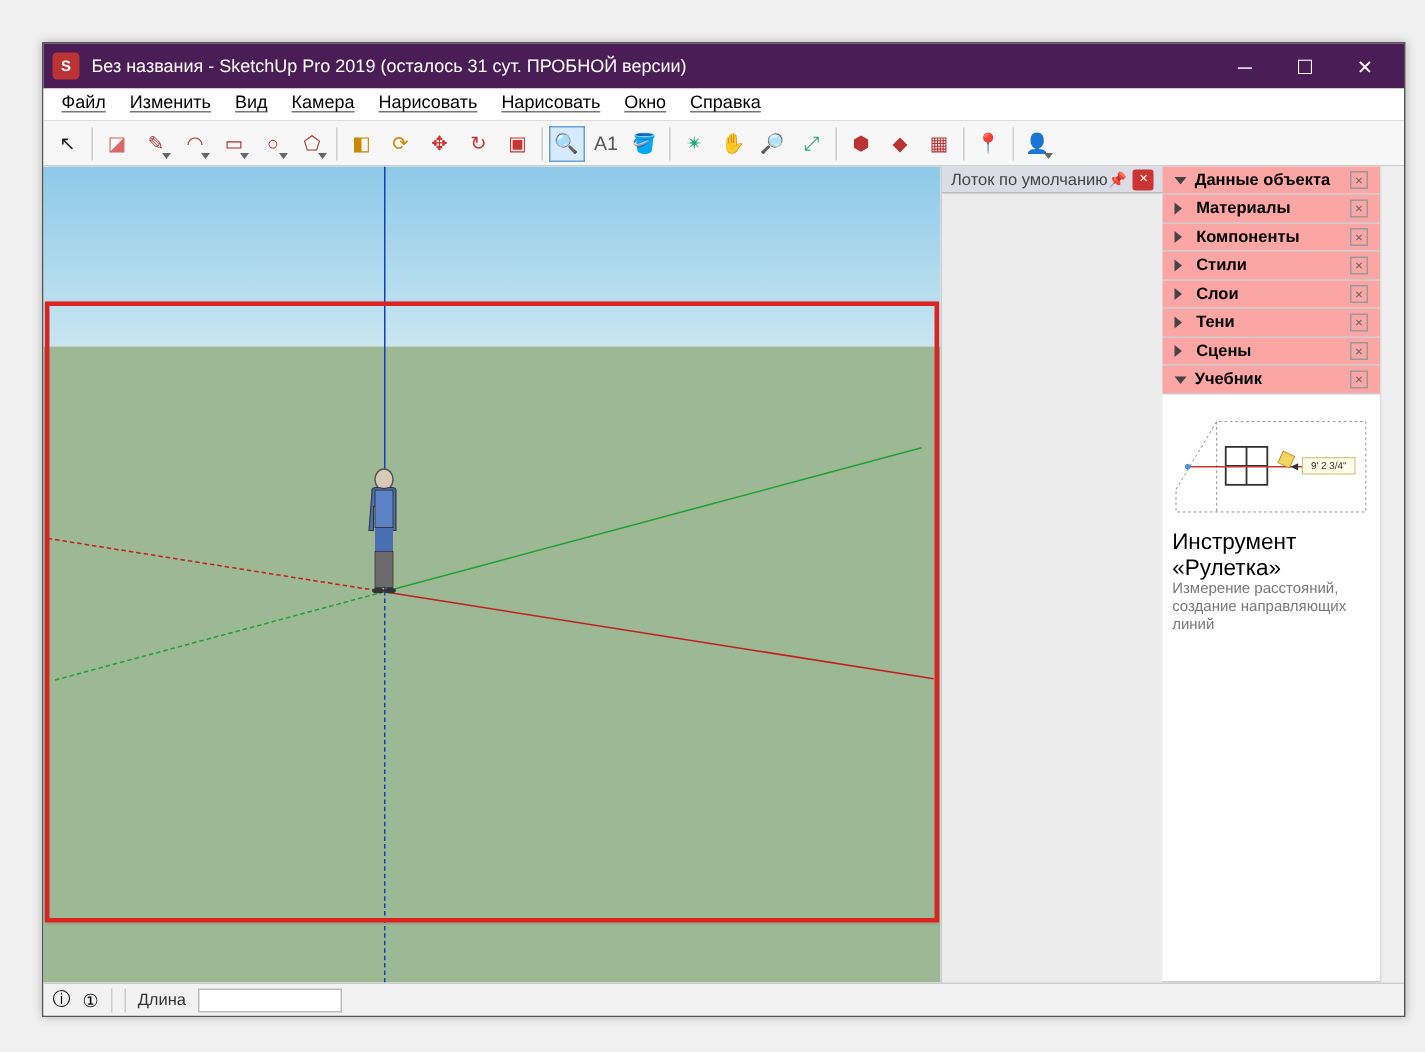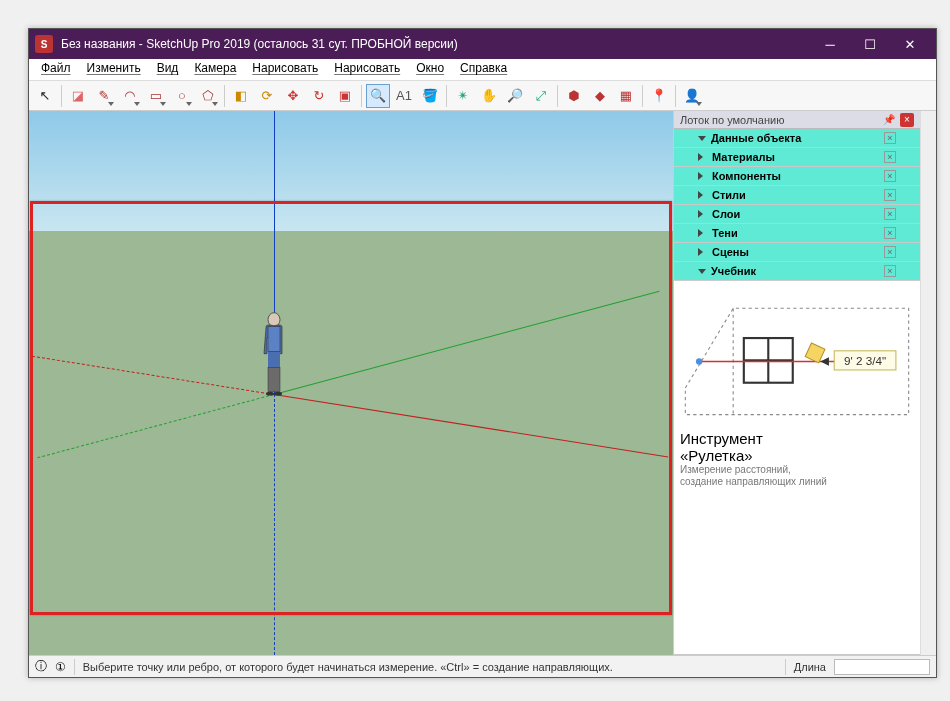--- a/index.html
+++ b/index.html
@@ -39,27 +39,27 @@
 .axis-blue { border-left: 1.5px solid #1040c0; left: 38%; top: 0; bottom: 48%; height: auto; }
 .axis-blue-dash { border-left: 1.5px dashed #1040c0; left: 38%; top: 52%; bottom: 0; }
 .axis-green { width: 62%; height: 0; border-top: 1.5px solid #20a030; top: 52%; left: 38%; transform-origin: left; transform: rotate(-15deg); }
 .axis-green-dash { width: 38%; height: 0; border-top: 1.5px dashed #20a030; top: 52%; left: 0; transform-origin: right; transform: rotate(-15deg); }
 .axis-red { width: 62%; height: 0; border-top: 1.5px solid #c02020; top: 52%; left: 38%; transform-origin: left; transform: rotate(9deg); }
 .axis-red-dash { width: 38%; height: 0; border-top: 1.5px dashed #c02020; top: 52%; left: 0; transform-origin: right; transform: rotate(9deg); }
 .figure { position: absolute; left: 38%; top: 52%; transform: translate(-50%, -98%); }
 .highlight-frame { position: absolute; left:1px; top:90px; right:1px; bottom:40px; border: 3px solid #d22; pointer-events: none; box-shadow: 0 0 2px rgba(0,0,0,.3); }
 
 
-.sidepanel { width: 246px; background: #ececec; display: flex; flex-direction: column; font-size: 11px; }
+.sidepanel { width: 292px; background: #ececec; display: flex; font-size: 11px; }
 .tray-hdr { height: 18px; background: #dcdce6; border-bottom: 1px solid #bbb; display: flex; align-items: center; padding: 0 6px; color: #444; }
 .tray-hdr .spacer { flex: 1; }
 .tray-hdr .pin, .tray-hdr .x { width: 14px; height: 14px; display: inline-flex; align-items: center; justify-content: center; font-size: 10px; cursor: pointer; }
 .tray-hdr .x { background: #c33; color: #fff; border-radius: 2px; margin-left: 3px; }
 .panel-sec { background: #e5e5ef; border-bottom: 1px solid #c9c9c9; }
-.panel-head { display: flex; align-items: center; height: 18px; padding: 0 24px; cursor: pointer; background: #5eead4; }
+.panel-head { display: flex; align-items: center; height: 18px; padding: 0 8px; cursor: pointer; background: #fca5a5; }
 .panel-head .tri { width: 0; height: 0; border-left: 4px solid transparent; border-right: 4px solid transparent; border-top: 5px solid #444; margin-right: 5px; }
 .panel-head.collapsed .tri { border-top: none; border-bottom: none; border-left: 5px solid #444; border-top: 4px solid transparent; border-bottom: 4px solid transparent; }
 .panel-head .label { flex: 1; font-weight: bold; }
 .panel-head .x2 { width: 12px; height: 12px; border: 1px solid #999; font-size: 9px; display: flex; align-items: center; justify-content: center; color: #666; }
 .panel-body { background: #fff; border: 1px solid #ccc; border-left: none; border-right: none; padding: 4px 6px; min-height: 22px; }
 .panel-body.tall { min-height: 160px; }
 .instructor { flex: 1; background: #fff; border-top: 1px solid #ccc; padding: 6px; overflow: hidden; position: relative; }
 .instructor svg { width: 100%; }
 .instructor-title { font-size: 15px; font-weight: normal; line-height: 1.1; margin-top: 4px; }
 .instructor-sub { font-size: 10px; color: #777; line-height: 1.2; }
@@ -236,19 +236,18 @@
           </div>
         </div>
     </div>
     <div class="scroll-v"></div>
   </div>
 
   <div class="statusbar">
     <span style="font-size:12px;">ⓘ</span>
     <span style="font-size:12px;">①</span>
     <span class="sep"></span>
-    <span class="msg">Выберите точку или ребро, от которого будет начинаться измерение.  «Ctrl» = создание направляющих.</span>
     <span class="sep"></span>
     <span class="measure-label">Длина</span>
     <div class="measure-box"></div>
   </div>
 
 </div>
 
 </body></html>

